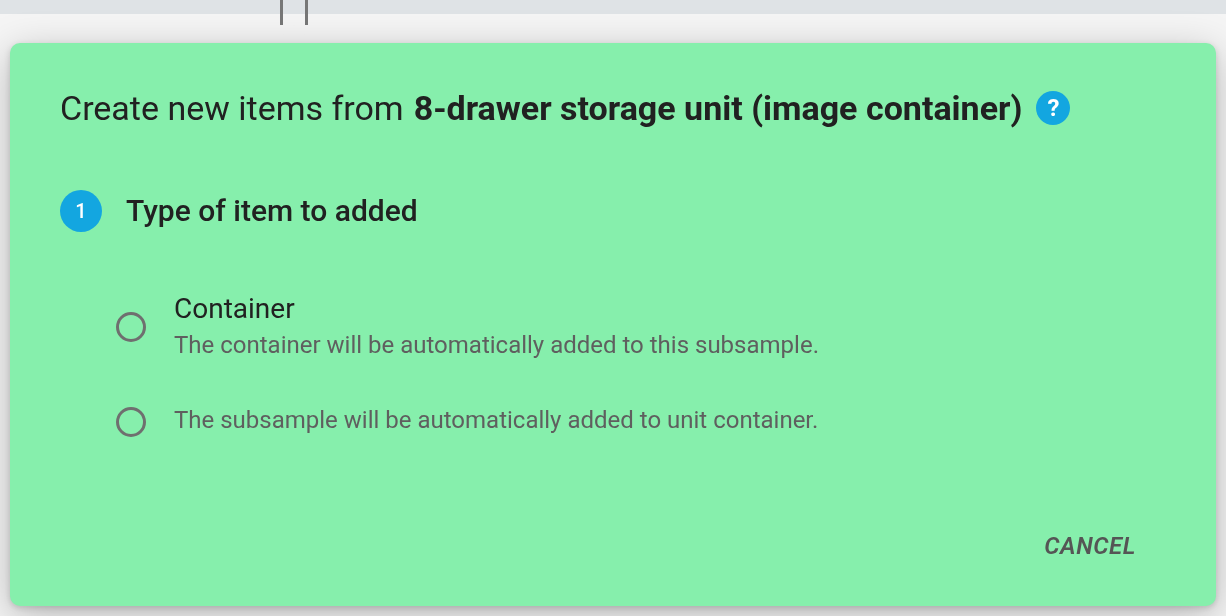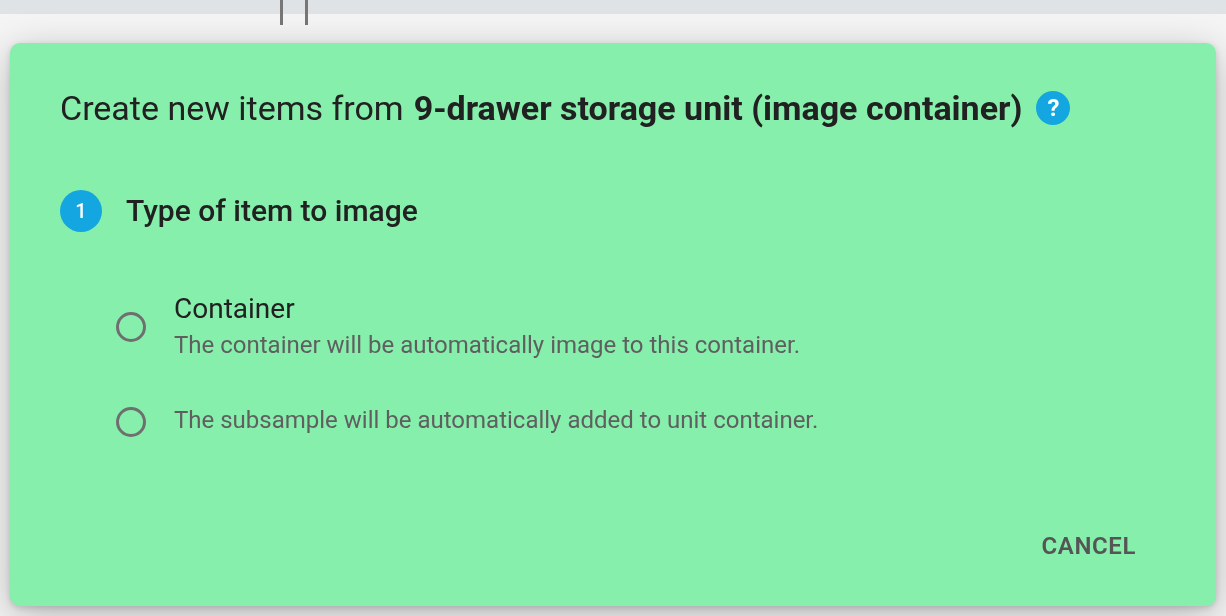--- a/index.html
+++ b/index.html
@@ -156,20 +156,21 @@
     color: #5f5f5f;
   }
 
   .actions {
     margin-top: auto;
     display: flex;
     justify-content: flex-end;
     gap: 24px;
     align-items: center;
     padding-top: 30px;
+    font-style: italic;
   }
   .btn {
     font-size: 24px;
     font-weight: 600;
     letter-spacing: 0.6px;
     padding: 16px 30px;
     border-radius: 6px;
     cursor: pointer;
     user-select: none;
     text-transform: uppercase;
@@ -190,36 +191,36 @@
   <div class="bg-top"></div>
   <div class="bg-toolbar">
     <span class="bookmark-icon"></span>
   </div>
 </div>
 
 <div class="dialog">
 
   <div class="dialog-title">
     <span class="prefix">Create new items from</span>
-    <span class="subject">9-drawer storage unit (image container)</span>
+    <span class="subject">8-drawer storage unit (image container)</span>
     <span class="help-icon">?</span>
   </div>
 
   <div class="step-row">
     <div class="step-badge">1</div>
-    <div class="step-label">Type of item to image</div>
+    <div class="step-label">Type of item to added</div>
   </div>
 
   <div class="options">
 
     <div class="option">
       <div class="radio"></div>
       <div class="option-text">
         <div class="opt-title">Container</div>
-        <div class="opt-desc">The container will be automatically image to this container.</div>
+        <div class="opt-desc">The container will be automatically added to this subsample.</div>
       </div>
     </div>
 
     <div class="option">
       <div class="radio"></div>
       <div class="option-text">
         <div class="opt-desc">The subsample will be automatically added to unit container.</div>
       </div>
     </div>
 

